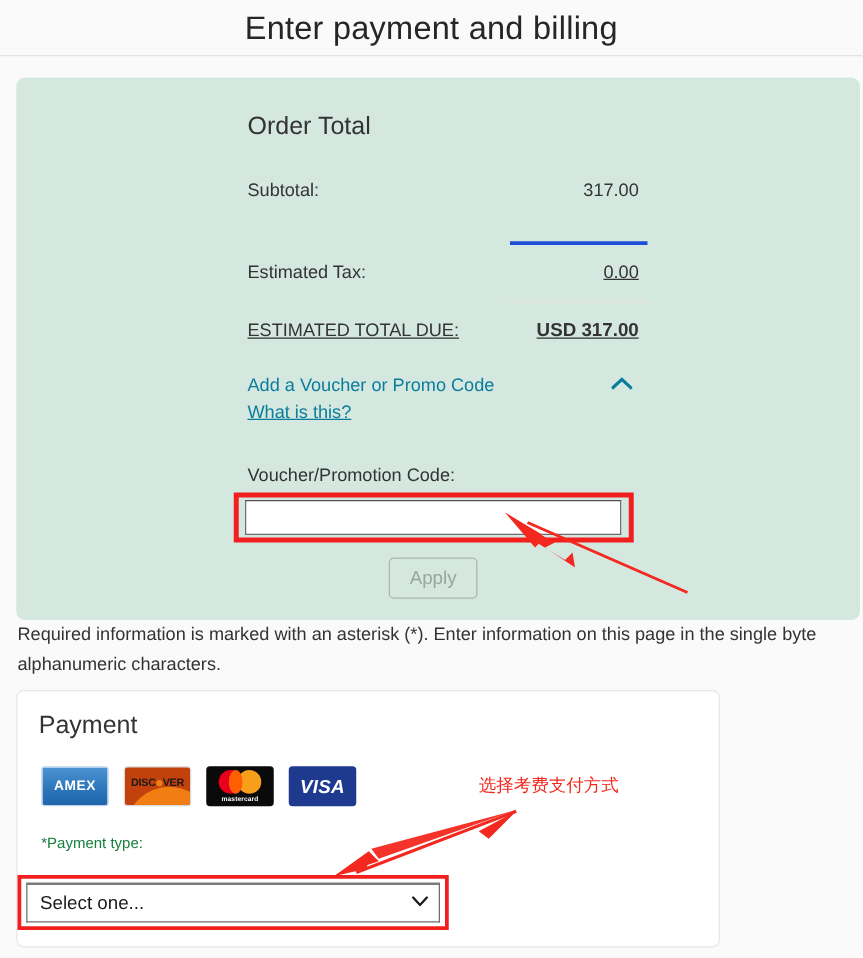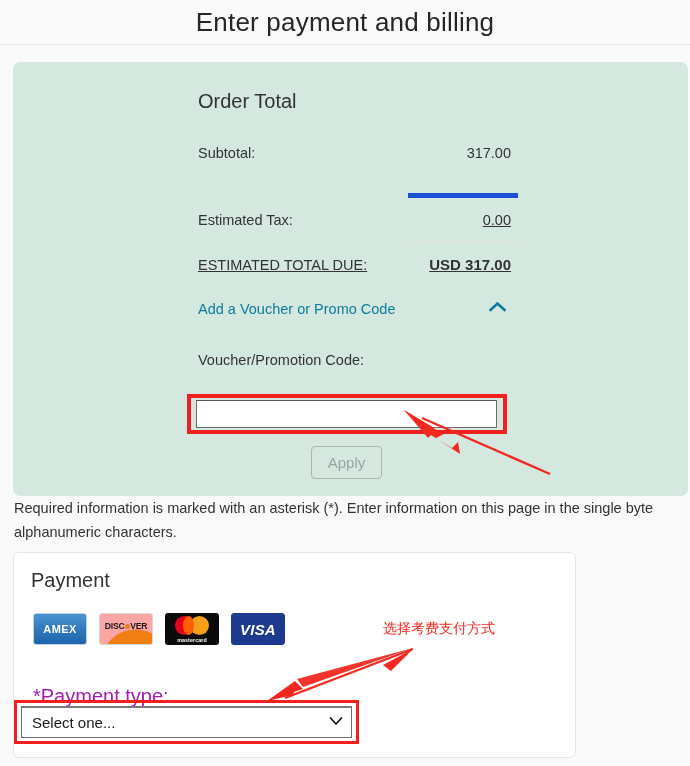--- a/index.html
+++ b/index.html
@@ -64,21 +64,21 @@
     padding: 0 0 0 0;
     height: 48px;
   }
   .total-row .lbl { white-space: nowrap; }
   .total-row .val {
     text-align: right;
     min-width: 110px;
     padding-right: 7px;
   }
   .total-row.with-rule .val {
-    border-top: 5px solid #1d4ed8;
+    border-top: 3px solid #1d4ed8;
     padding-top: 14px;
     text-decoration: underline;
   }
   .total-row.grand {
     font-size: 14.5px;
     text-decoration: underline;
   }
   .total-row.grand .lbl { font-size: 14.5px; }
   .total-row.grand .val {
     font-weight: bold;
@@ -219,21 +219,21 @@
     border: 1px solid #bcd3e8;
   }
   .logo-amex .amex-txt {
     color: #ffffff;
     font-size: 11px;
     font-weight: bold;
     letter-spacing: 0.4px;
     font-family: "Liberation Sans", sans-serif;
   }
   .logo-discover {
-    background: #fca5a5;
+    background: #c2410c;
     border: 1px solid #d9d9d9;
     flex-direction: column;
     justify-content: flex-start;
   }
   .logo-discover .disc-txt {
     color: #1a1a1a;
     font-size: 8.6px;
     font-weight: bold;
     letter-spacing: -0.2px;
     margin-top: 7px;
@@ -298,23 +298,23 @@
     color: #ffffff;
     font-size: 15px;
     font-weight: bold;
     font-style: italic;
     letter-spacing: 0.2px;
     font-family: "Liberation Sans", sans-serif;
   }
 
   .pay-type-label {
     position: absolute;
-    left: 19px; top: 132px;
-    font-size: 20px;
-    color: #a21caf;
+    left: 19px; top: 114px;
+    font-size: 12px;
+    color: #15803d;
   }
   .select-hl {
     position: absolute;
     left: 14px; top: 700px;
     width: 345px; height: 44px;
     border: 3px solid #f21f1f;
   }
   .pay-select {
     position: absolute;
     left: 21px; top: 706px;
@@ -378,20 +378,21 @@
         <span class="val">0.00</span>
       </div>
 
       <div class="total-row grand">
         <span class="lbl">ESTIMATED TOTAL DUE:</span>
         <span class="val">USD 317.00</span>
       </div>
 
       <div class="voucher-toggle">
         <span class="voucher-link">Add a Voucher or Promo Code</span>
+        <span class="voucher-what">What is this?</span>
         <span class="chevron-up">
           <svg width="17" height="12" viewBox="0 0 17 12">
             <path d="M1.5 9 L8.5 2.5 L15.5 9" fill="none" stroke="#0b7c9b" stroke-width="2.6" stroke-linecap="square"></path>
           </svg>
         </span>
       </div>
 
       <div class="voucher-field-label">Voucher/Promotion Code:</div>
     </div>
   </div>

